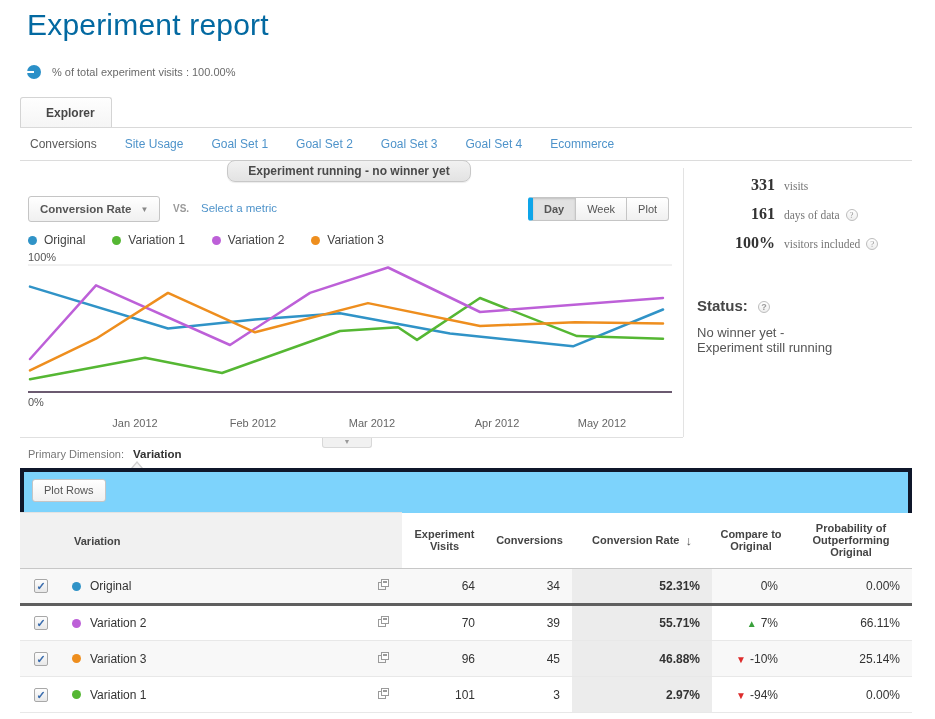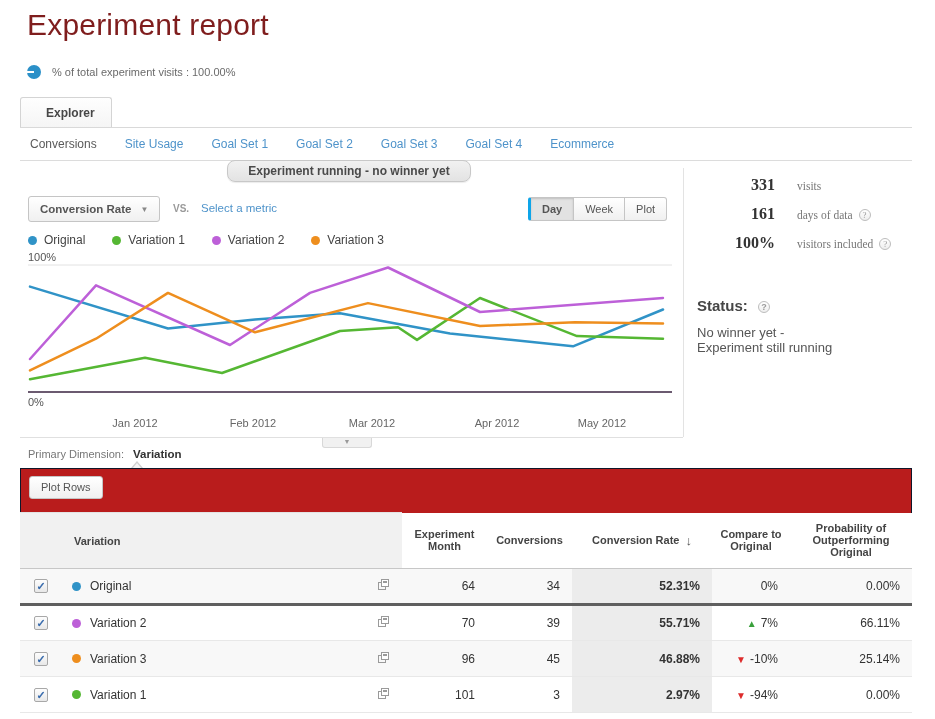--- a/index.html
+++ b/index.html
@@ -2,21 +2,21 @@
 <html><head>
 <meta charset="utf-8">
 <style>
   * { margin:0; padding:0; box-sizing:border-box; }
   html,body { background:#fff; font-family:"Liberation Sans", sans-serif; }
   #app { position:relative; width:935px; height:719px; background:#fff; overflow:hidden; }
 
   .abs { position:absolute; }
 
   
-  #page-title { left:27px; top:8px; font-size:30px; color:#7f1d1d; letter-spacing:.2px; }
+  #page-title { left:27px; top:8px; font-size:30px; color:#0369a1; letter-spacing:.2px; }
   #subtitle { left:27px; top:65px; display:flex; align-items:center; }
   #pie-icon { width:14px; height:14px; border-radius:50%; background:#2b90c8; position:relative; }
   #pie-icon::after { content:""; position:absolute; left:0; top:6px; width:7px; height:2px; background:#fff; }
   #subtitle-text { margin-left:11px; font-size:11px; color:#6b6b6b; }
 
   
   #explorer-tab { left:20px; top:97px; width:92px; height:31px; background:linear-gradient(#fefefe,#f5f5f5);
     border:1px solid #d4d4d4; border-bottom:none; border-radius:3px 3px 0 0;
     font-size:12px; font-weight:bold; color:#474747; line-height:30px; padding-left:25px; }
   #tabstrip-line { left:20px; top:127px; width:892px; height:1px; background:#d9d9d9; }
@@ -38,58 +38,58 @@
     color:#555; font-size:11.5px; cursor:pointer; font-family:"Liberation Sans", sans-serif; }
   #metric-dropdown { left:28px; top:196px; height:26px; padding:0 11px; display:flex; align-items:center; font-weight:bold; }
   #metric-caret { font-size:8px; color:#888; margin-left:9px; }
   #vs-label { left:173px; top:203px; font-size:10px; font-weight:bold; color:#9a9a9a; }
   #select-metric { left:201px; top:202px; font-size:11.5px; color:#4e93ca; cursor:pointer; }
 
   
   #granularity { left:528px; top:197px; display:flex; }
   #granularity .gran-btn { height:24px; padding:0 11px; font-size:11px; color:#555; line-height:22px;
     background:linear-gradient(#fff,#f0f0f0); border:1px solid #c5c5c5; border-left:none; cursor:pointer; }
-  #granularity .gran-btn:first-child { border-left:3px solid #0ea5e9; border-radius:3px 0 0 3px; }
+  #granularity .gran-btn:first-child { border-left:5px solid #0ea5e9; border-radius:3px 0 0 3px; }
   #granularity .gran-btn:last-child { border-radius:0 3px 3px 0; }
   #granularity .gran-btn.selected { background:#e2e2e2; box-shadow:inset 0 1px 2px rgba(0,0,0,.15); font-weight:bold; }
 
   
   #legend { left:28px; top:233px; display:flex; gap:27px; }
   #legend .legend-item { display:flex; align-items:center; font-size:12px; color:#444; }
   #legend .dot { width:9px; height:9px; border-radius:50%; margin-right:7px; }
 
   
   #chart { left:20px; top:251px; }
   #chart-bottom-line { left:20px; top:437px; width:663px; height:1px; background:#e0e0e0; }
   #collapse-handle { left:322px; top:438px; width:50px; height:10px; background:#f1f1f1;
     border:1px solid #d8d8d8; border-top:none; border-radius:0 0 3px 3px; text-align:center;
     font-size:7px; color:#999; line-height:8px; cursor:pointer; }
 
   
   #vline { left:683px; top:168px; width:1px; height:269px; background:#e3e3e3; }
   #stats { left:695px; top:176px; }
   #stats .stat-row { display:flex; align-items:baseline; margin-bottom:11px;font-family:Liberation Serif, serif; }
   #stats .stat-value { width:80px; text-align:right; font-size:16px; font-weight:bold; color:#333; }
-  #stats .stat-label { margin-left:22px; font-size:11.5px; color:#777; }
+  #stats .stat-label { margin-left:9px; font-size:11.5px; color:#777; }
   .help-icon { display:inline-block; width:12px; height:12px; border:1px solid #bdbdbd; border-radius:50%;
     font-size:9px; color:#9a9a9a; text-align:center; line-height:11px; margin-left:6px; vertical-align:1px;
     background:linear-gradient(#fff,#eee); cursor:pointer; }
   #status-heading { left:697px; top:297px; font-size:15px; font-weight:bold; color:#464646; }
   #status-lines { left:697px; top:325px; font-size:13px; color:#555; line-height:15px; }
 
   
   #primary-dimension { left:28px; top:448px; font-size:11px; color:#777; display:flex; align-items:baseline; }
   #primary-dimension .pd-value { margin-left:9px; font-size:11.5px; font-weight:bold; color:#333; }
   #pd-notch { left:131px; top:461px; width:0; height:0; border-left:6px solid transparent;
     border-right:6px solid transparent; border-bottom:7px solid #d0d0d0; }
   #pd-notch::after { content:""; position:absolute; left:-5px; top:2px; width:0; height:0;
     border-left:5px solid transparent; border-right:5px solid transparent; border-bottom:6px solid #f5f5f5; }
 
   
-  #toolbar { left:20px; top:468px; width:892px; height:52px; background:#b91c1c; border:1px solid #0f172a; }
+  #toolbar { left:20px; top:468px; width:892px; height:52px; background:#7dd3fc; border:4px solid #0f172a; }
   #plot-rows-btn { position:absolute; left:8px; top:7px; height:23px; padding:0 11px; font-size:11px; line-height:21px; }
 
   
   #data-table { left:20px; top:512px; width:892px; border-collapse:collapse; table-layout:fixed; }
   #data-table th { font-size:11px; font-weight:bold; color:#444; border-bottom:1px solid #c7c7c7; height:56px;
     vertical-align:middle; background:#fff; padding:0 6px; }
   #data-table th.variation-h { background:#f1f1f1; text-align:left; padding-left:12px; border-top:1px solid #e3e3e3; }
   #data-table th .th-inner { display:flex; align-items:center; justify-content:center; gap:6px; }
   .sort-arrow { font-size:13px; color:#555; font-weight:bold; }
   #data-table td { height:36px; font-size:12px; color:#333; border-bottom:1px solid #e8e8e8; padding:0 12px 0 6px; }
@@ -228,21 +228,21 @@
         <col style="width:85px">
         <col style="width:85px">
       <col style="width:140px">
         <col style="width:78px">
         <col style="width:122px">
     </colgroup>
     <thead>
       <tr>
         <th class="variation-h"></th>
         <th class="variation-h">Variation</th>
-        <th>Experiment Month</th>
+        <th>Experiment Visits</th>
         <th>Conversions</th>
         <th>
           <span class="th-inner">
               <span>Conversion Rate</span>
           <span class="sort-arrow">↓</span>
             </span>
         </th>
         <th>Compare to Original</th>
         <th>Probability of Outperforming Original</th>
       </tr>

